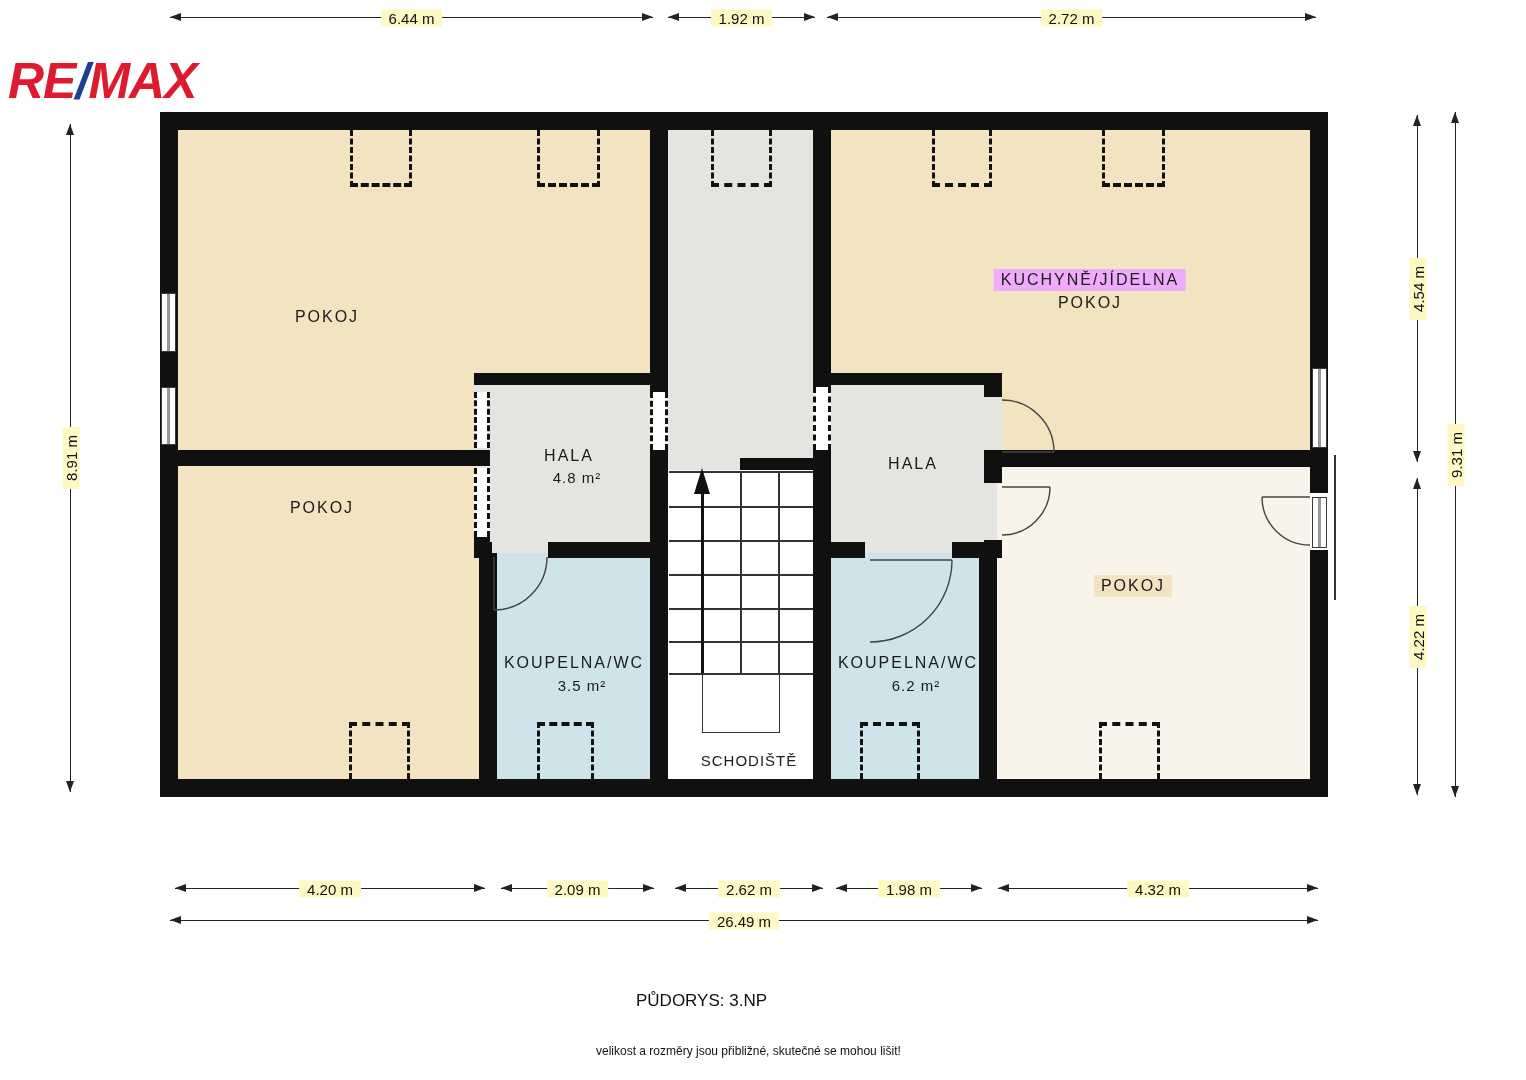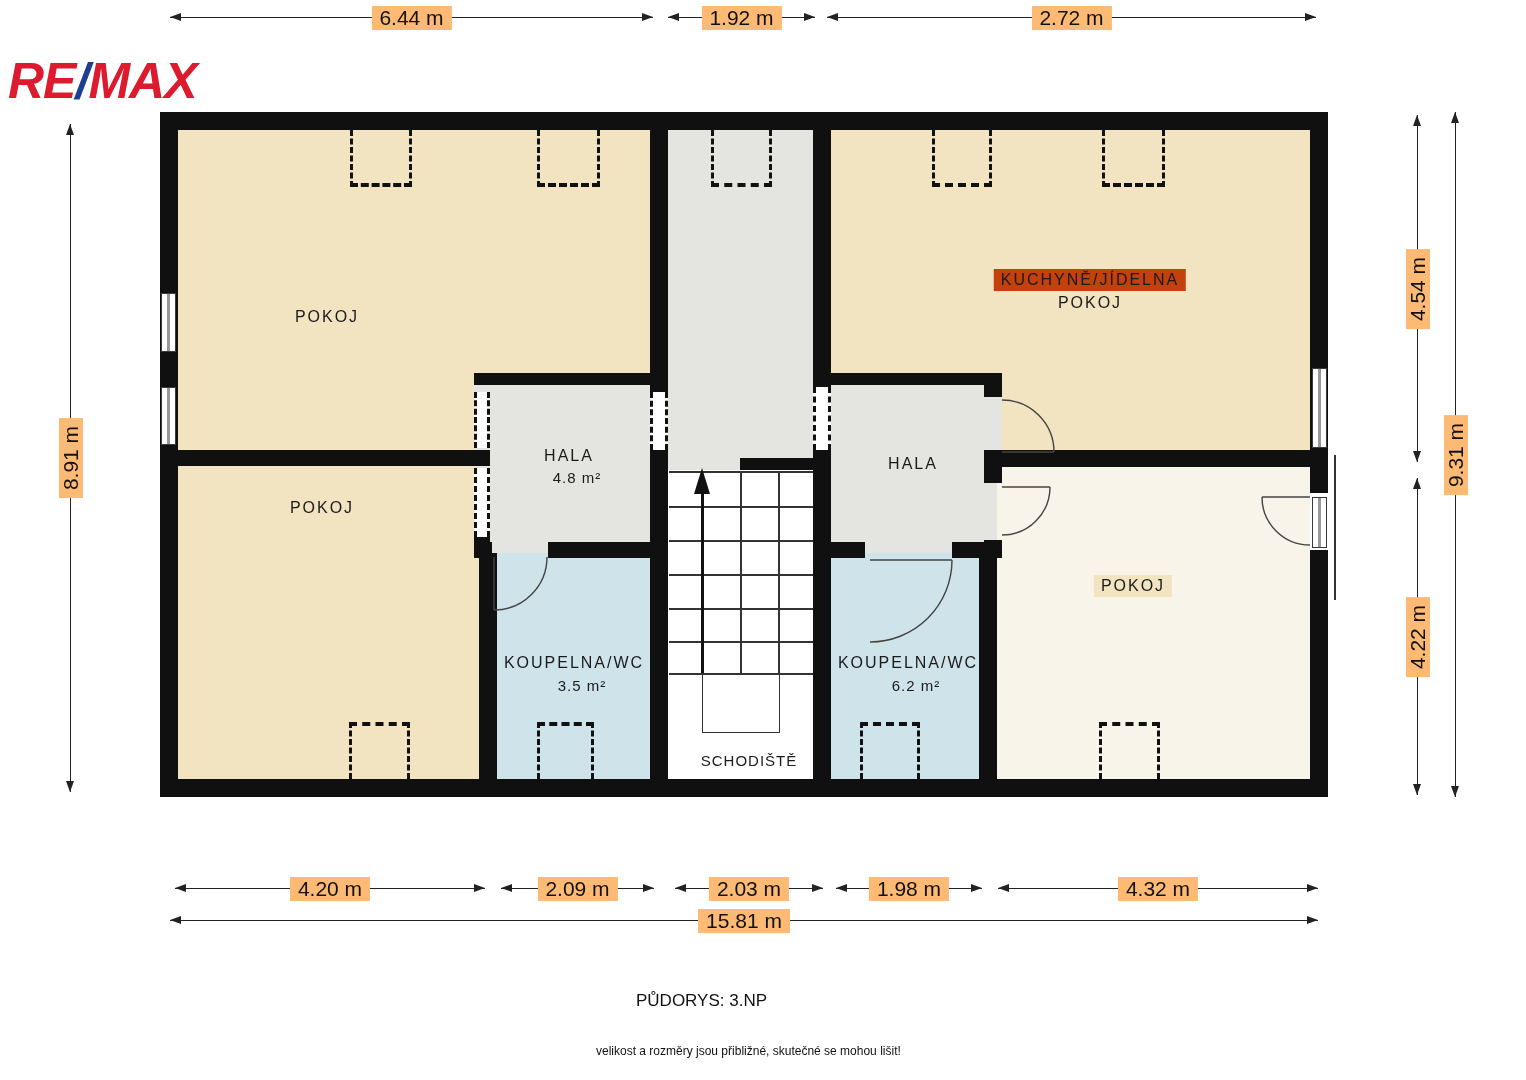--- a/index.html
+++ b/index.html
@@ -12,26 +12,26 @@
         box-sizing:border-box;z-index:3;}
   .sky{position:absolute;box-sizing:border-box;border:3px dashed #111;z-index:4;}
   .sky.top{border-top:none;border-bottom-width:4px;}
   .sky.bot{border-bottom:none;border-top-width:4px;}
   .win{position:absolute;background:#fff;border:1px solid #3a3a3a;box-sizing:border-box;z-index:4;}
   .win.v{background:linear-gradient(to right,#fff 40%,#999 40%,#999 60%,#fff 60%);}
   .sline{position:absolute;background:#333;z-index:2;}
   .room-label{position:absolute;transform:translate(-50%,-50%);font-size:16px;letter-spacing:2px;
               color:#1b1b1b;white-space:nowrap;z-index:6;}
   .area-label{font-size:15px;letter-spacing:1px;margin-left:8px;}
-  .hl-white{background:#c2410c;padding:2px 7px;}
+  .hl-white{background:#f0abfc;padding:2px 7px;}
   .hl-beige{background:#f2e3c1;padding:2px 7px;}
   .dim{position:absolute;z-index:6;}
   .dim.h{border-top:1.5px solid #222;height:0;}
   .dim.v{border-left:1.5px solid #222;width:0;}
-  .dim>span{position:absolute;background:#fdba74;font-size:21px;color:#111;white-space:nowrap;}
+  .dim>span{position:absolute;background:#fef9c3;font-size:15px;color:#111;white-space:nowrap;}
   .dim.h>span{left:50%;top:0;transform:translate(-50%,-50%);padding:0 8px;}
   .dim.v>span{left:0;top:50%;writing-mode:vertical-rl;transform:translate(-50%,-50%) rotate(180deg);
               padding:8px 0;}
   .ah{position:absolute;width:0;height:0;z-index:6;}
   .dim.h .ah.w{left:0;top:-5px;border-top:4.5px solid transparent;border-bottom:4.5px solid transparent;border-right:11px solid #222;}
   .dim.h .ah.e{right:0;top:-5px;border-top:4.5px solid transparent;border-bottom:4.5px solid transparent;border-left:11px solid #222;}
   .dim.v .ah.n{top:0;left:-5px;border-left:4.5px solid transparent;border-right:4.5px solid transparent;border-bottom:11px solid #222;}
   .dim.v .ah.s{bottom:0;left:-5px;border-left:4.5px solid transparent;border-right:4.5px solid transparent;border-top:11px solid #222;}
   .logo{position:absolute;left:8px;top:52px;font-style:italic;font-weight:bold;font-size:50px;
         letter-spacing:-1px;z-index:7;}
@@ -165,36 +165,36 @@
     <span>4.20 m</span>
 </div>
 <div class="dim h" style="left:501px;top:888px;width:153px">
   <i class="ah w"></i>
     <i class="ah e"></i>
     <span>2.09 m</span>
 </div>
 <div class="dim h" style="left:675px;top:888px;width:148px">
   <i class="ah w"></i>
     <i class="ah e"></i>
-    <span>2.03 m</span>
+    <span>2.62 m</span>
 </div>
 <div class="dim h" style="left:836px;top:888px;width:146px">
   <i class="ah w"></i>
     <i class="ah e"></i>
     <span>1.98 m</span>
 </div>
 <div class="dim h" style="left:998px;top:888px;width:320px">
   <i class="ah w"></i>
     <i class="ah e"></i>
     <span>4.32 m</span>
 </div>
 <div class="dim h" style="left:170px;top:920px;width:1148px">
   <i class="ah w"></i>
     <i class="ah e"></i>
-    <span>15.81 m</span>
+    <span>26.49 m</span>
 </div>
 
 <div class="dim v" style="left:70px;top:124px;height:668px">
   <i class="ah n"></i>
     <i class="ah s"></i>
     <span>8.91 m</span>
 </div>
 <div class="dim v" style="left:1417px;top:115px;height:347px">
   <i class="ah n"></i>
     <i class="ah s"></i>

